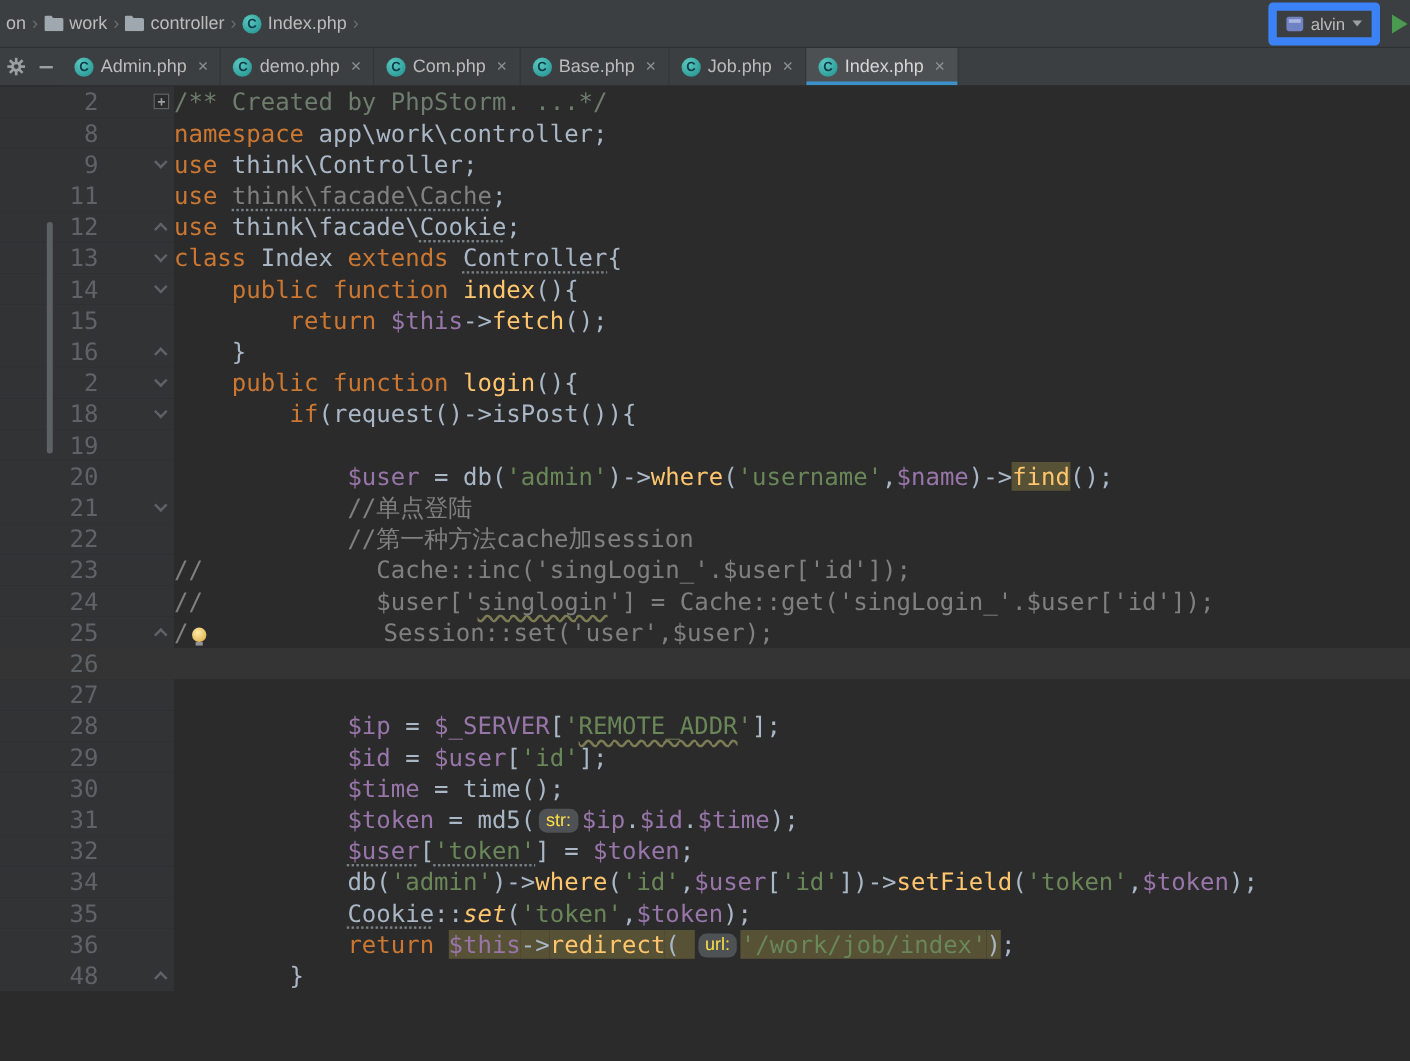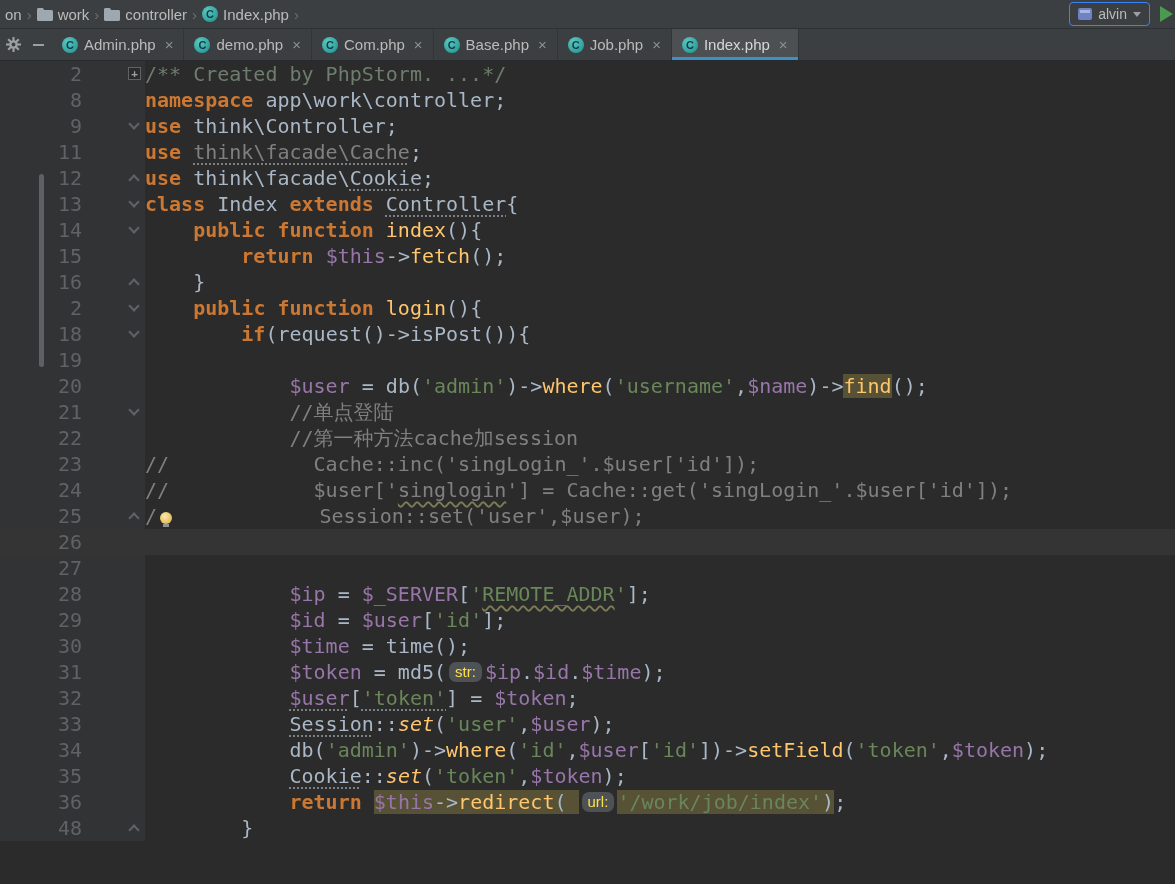--- a/index.html
+++ b/index.html
@@ -5,42 +5,42 @@
   * { box-sizing: border-box; }
   html,body { margin:0; padding:0; }
   body {
     width:1175px; height:884px; overflow:hidden;
     background: var(--bg, #2B2B2B);
     font-family: "Liberation Sans", sans-serif;
   }
 
   
   .topbar {
-    height:29px; background: var(--bar, #3C3F41);
+    height:40px; background: var(--bar, #3C3F41);
     display:flex; align-items:center;
     border-bottom:1px solid #2E3133;
     padding-left:2px;
   }
   .crumbs { display:flex; align-items:center; flex:1; font-size:15px; color:#BBBBBB; min-width:0; }
   .crumb { display:flex; align-items:center; gap:5px; padding:2px 3px; cursor:default; }
   .crumb-label { white-space:nowrap; }
   .sep { color:#6A6F72; margin:0 2px; font-size:15px; }
   .crumb-icon { display:flex; align-items:center; }
 
   .php-icon {
     width:16px; height:16px; border-radius:50%;
     background: radial-gradient(circle at 35% 30%, #5BC8C0, #1F8E8C);
     color:#0D3B46; font:bold 11px/16px "Liberation Sans", sans-serif;
     text-align:center; display:inline-block; flex:none;
   }
 
   .run-area { display:flex; align-items:center; gap:10px; margin-left:auto; padding-right:2px; }
   .run-combo {
     display:flex; align-items:center; gap:6px;
-    border:1px solid #3b82f6; border-radius:4px;
+    border:7px solid #3b82f6; border-radius:4px;
     padding:3px 8px; color:#BBBBBB; font-size:14px; cursor:default;
   }
   .run-cfg-icon { width:14px; height:12px; border-radius:2px; background:#6F82C4; position:relative; }
   .run-cfg-icon::after { content:""; position:absolute; left:2px; top:2px; right:2px; height:3px; background:#AAB6E0; }
   .combo-caret { width:0; height:0; border-left:4px solid transparent; border-right:4px solid transparent; border-top:5px solid #9DA0A2; }
   .play-btn { width:0; height:0; border-left:13px solid var(--green,#4A9B50); border-top:8px solid transparent; border-bottom:8px solid transparent; }
 
   
   .tabbar {
     height:32px; background: var(--bar,#3C3F41);
@@ -73,21 +73,21 @@
   .chev { position:absolute; left:48px; width:8px; height:8px; border-right:2px solid #606366; border-bottom:2px solid #606366; }
   .chev.down { top:7px; transform:rotate(45deg); }
   .chev.up   { top:11px; transform:rotate(-135deg); }
   .foldplus {
     position:absolute; left:46px; top:6px; width:13px; height:13px;
     border:1px solid #606366; background:#2B2B2B; color:#9DA0A2;
     font:bold 11px/11px "DejaVu Sans Mono", monospace; text-align:center;
   }
   .code { flex:1; white-space:pre; color:#A9B7C6; }
 
-  .tok-k  { color:var(--kw,#CC7832); font-weight:bold; }
+  .tok-k  { color:var(--kw,#CC7832); font-weight:normal; }
   .tok-p  { color:#A9B7C6; }
   .tok-s  { color:var(--str,#6A8759); }
   .tok-v  { color:var(--vr,#9876AA); }
   .tok-f  { color:var(--fn,#FFC66D); }
   .tok-fi { color:var(--fn,#FFC66D); font-style:italic; }
   .tok-c  { color:var(--cm,#808080); }
   .tok-doc{ color:#6E7D6E; }
   .hl { background:var(--hl,#575135); }
   .u-dot  { text-decoration:underline dotted #7A8084; text-underline-offset:4px; }
   .u-wave { text-decoration:underline wavy #7C7C55; text-underline-offset:4px; }
@@ -389,27 +389,20 @@
       </div>
       <div class="line">
         <div class="gutter">
           <span class="ln">32</span>
           <span class="fold"></span>
         </div>
         <div class="code"><span class="tok-p">            </span><span class="tok-v u-dot">$user</span><span class="tok-p">[</span><span class="tok-s u-dot">'token'</span><span class="tok-p">] = </span><span class="tok-v">$token</span><span class="tok-p">;</span></div>
       </div>
       <div class="line">
         <div class="gutter">
-          <span class="ln">33</span>
-          <span class="fold"></span>
-        </div>
-        <div class="code"><span class="tok-p">            </span><span class="tok-p u-dot">Session</span><span class="tok-p">::</span><span class="tok-fi">set</span><span class="tok-p">(</span><span class="tok-s">'user'</span><span class="tok-p">,</span><span class="tok-v">$user</span><span class="tok-p">);</span></div>
-      </div>
-      <div class="line">
-        <div class="gutter">
           <span class="ln">34</span>
           <span class="fold"></span>
         </div>
         <div class="code"><span class="tok-p">            </span><span class="tok-p">db(</span><span class="tok-s">'admin'</span><span class="tok-p">)-&gt;</span><span class="tok-f">where</span><span class="tok-p">(</span><span class="tok-s">'id'</span><span class="tok-p">,</span><span class="tok-v">$user</span><span class="tok-p">[</span><span class="tok-s">'id'</span><span class="tok-p">])-&gt;</span><span class="tok-f">setField</span><span class="tok-p">(</span><span class="tok-s">'token'</span><span class="tok-p">,</span><span class="tok-v">$token</span><span class="tok-p">);</span></div>
       </div>
       <div class="line">
         <div class="gutter">
           <span class="ln">35</span>
           <span class="fold"></span>
         </div>

